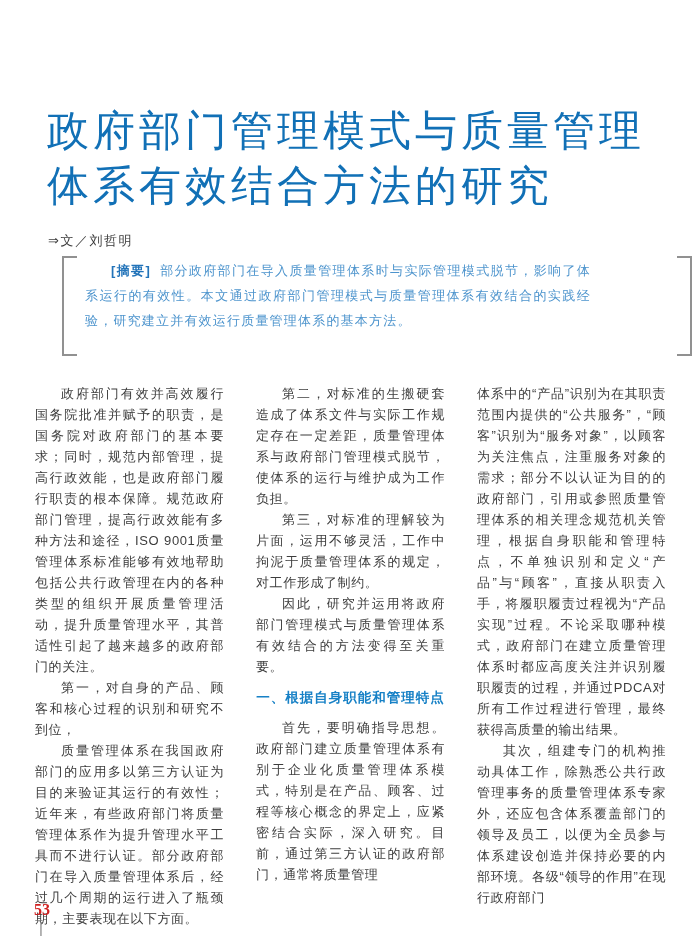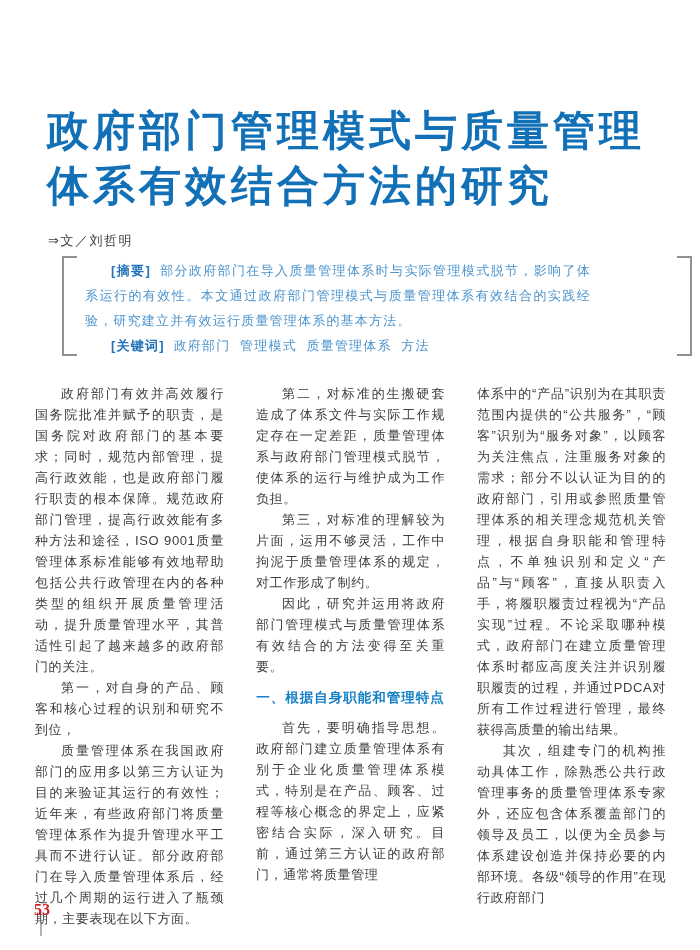--- a/index.html
+++ b/index.html
@@ -4,21 +4,21 @@
 <style>
   html,body { margin:0; padding:0; background:#e8e8e8; }
   .page {
     position:relative; width:700px; height:950px; margin:0 auto;
     background:#ffffff; overflow:hidden;
     font-family:"Liberation Sans","DejaVu Sans",sans-serif;
   }
   .title {
     position:absolute; left:47px; top:103px; width:620px;
     color:var(--title_blue,#1170b6);
-    font-size:42px; font-weight:700; line-height:55px; letter-spacing:4px;
+    font-size:42px; font-weight:400; line-height:55px; letter-spacing:4px;
   }
   .title div { white-space:nowrap; }
   .byline {
     position:absolute; left:48px; top:232px;
     font-size:13px; color:#3c3c3c; letter-spacing:1.5px;
   }
   .abstract-box { position:absolute; left:62px; top:256px; width:630px; height:100px; }
   .bracket { position:absolute; top:0; width:13px; height:96px; }
   .bracket.left  { left:0;  border-left:2px solid var(--bracket_gray,#919191);
                    border-top:2px solid var(--bracket_gray,#919191);
@@ -68,21 +68,20 @@
     <div>体系有效结合方法的研究</div>
   </div>
 
   <div class="byline">⇒文／刘哲明</div>
 
   <div class="abstract-box">
     <div class="bracket left"></div>
     <div class="bracket right"></div>
     <div class="abstract-text">
       <p><span class="abs-label">[摘要]</span><span>部分政府部门在导入质量管理体系时与实际管理模式脱节，影响了体系运行的有效性。本文通过政府部门管理模式与质量管理体系有效结合的实践经验，研究建立并有效运行质量管理体系的基本方法。</span></p>
-      <p><span class="abs-label">[关键词]</span><span class="kw-text">政府部门  管理模式  质量管理体系  方法</span></p>
     </div>
   </div>
 
   <div class="columns">
     <div class="col">
       <p class="ind">政府部门有效并高效履行国务院批准并赋予的职责，是国务院对政府部门的基本要求；同时，规范内部管理，提高行政效能，也是政府部门履行职责的根本保障。规范政府部门管理，提高行政效能有多种方法和途径，ISO 9001质量管理体系标准能够有效地帮助包括公共行政管理在内的各种类型的组织开展质量管理活动，提升质量管理水平，其普适性引起了越来越多的政府部门的关注。</p>
       <p class="ind">第一，对自身的产品、顾客和核心过程的识别和研究不到位，</p>
       <p class="ind">质量管理体系在我国政府部门的应用多以第三方认证为目的来验证其运行的有效性；近年来，有些政府部门将质量管理体系作为提升管理水平工具而不进行认证。部分政府部门在导入质量管理体系后，经过几个周期的运行进入了瓶颈期，主要表现在以下方面。</p>
     </div>
     <div class="col">

